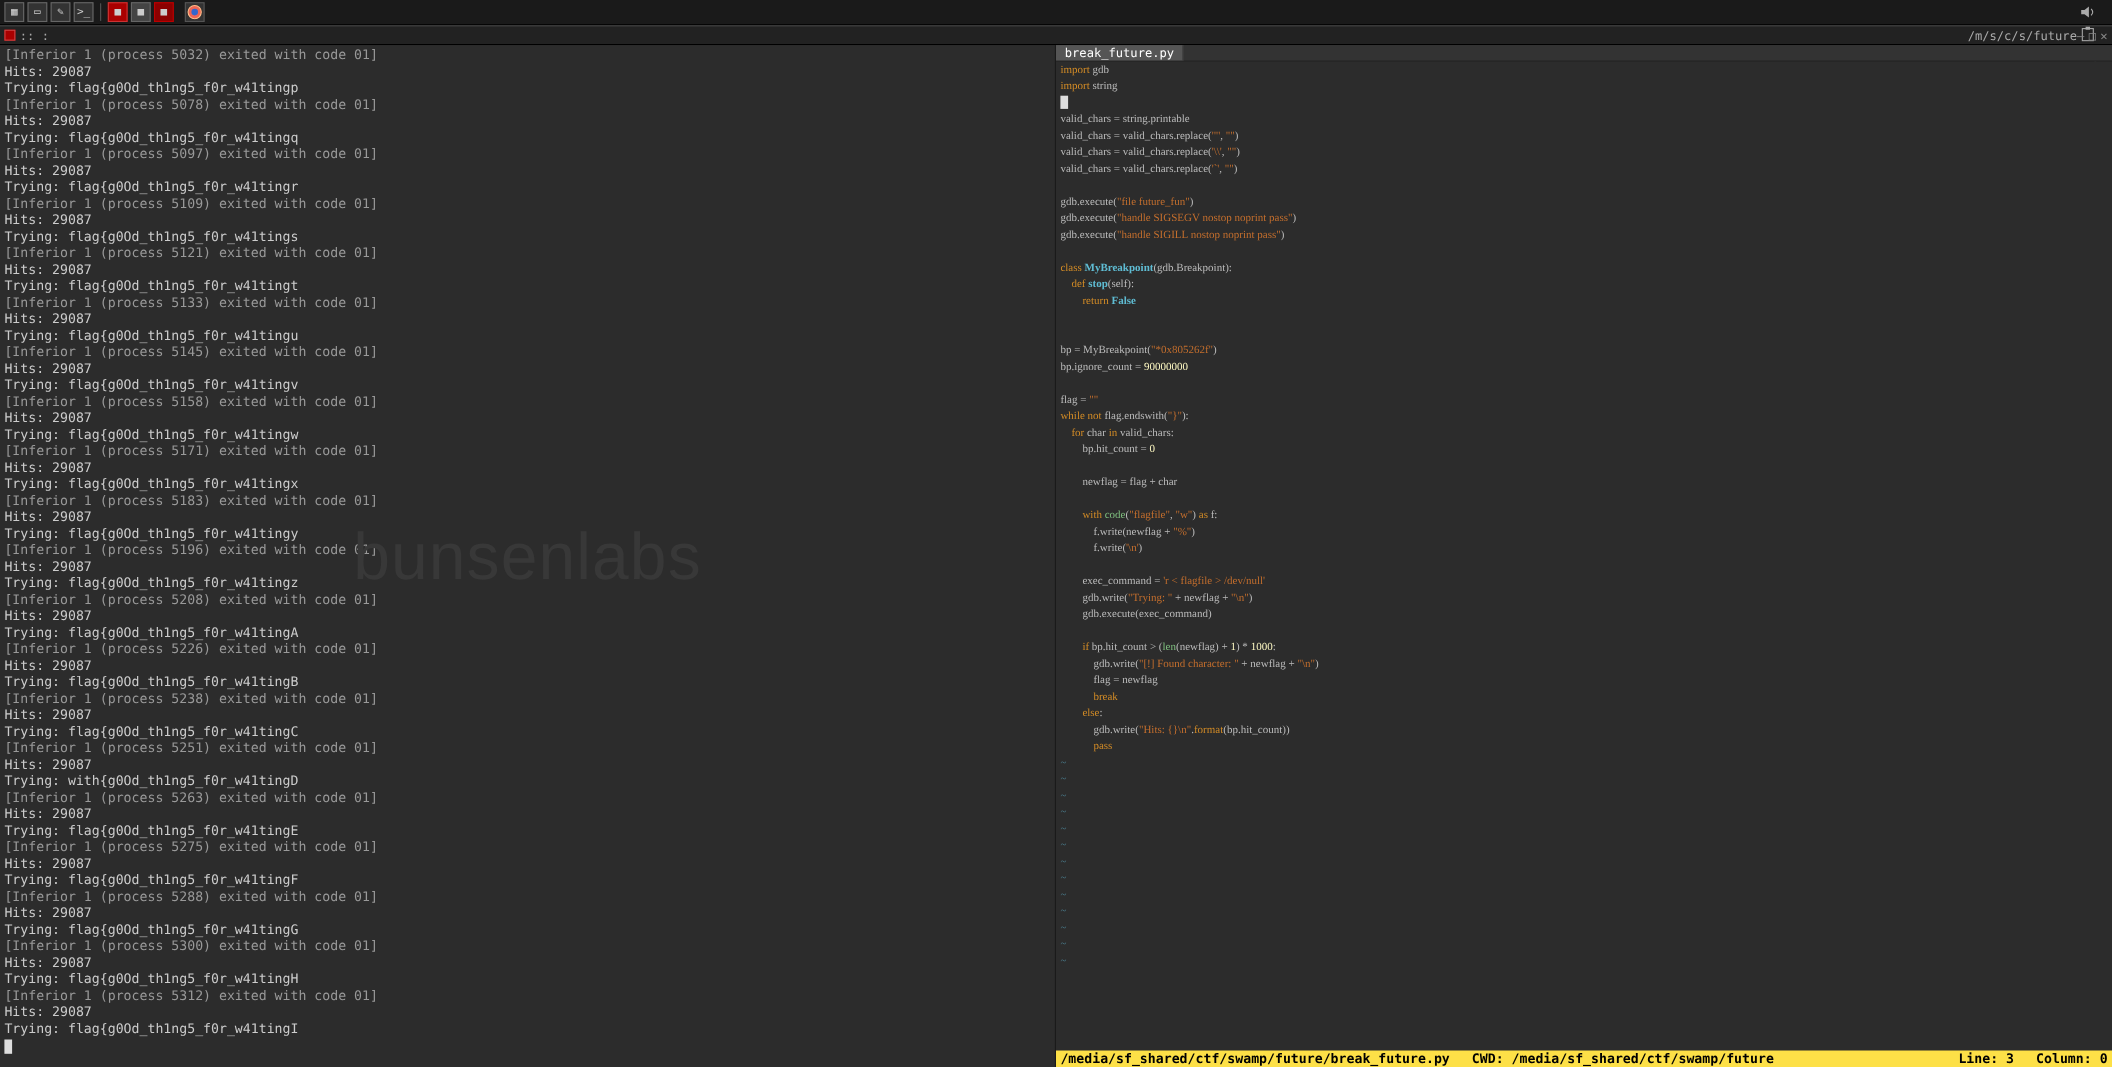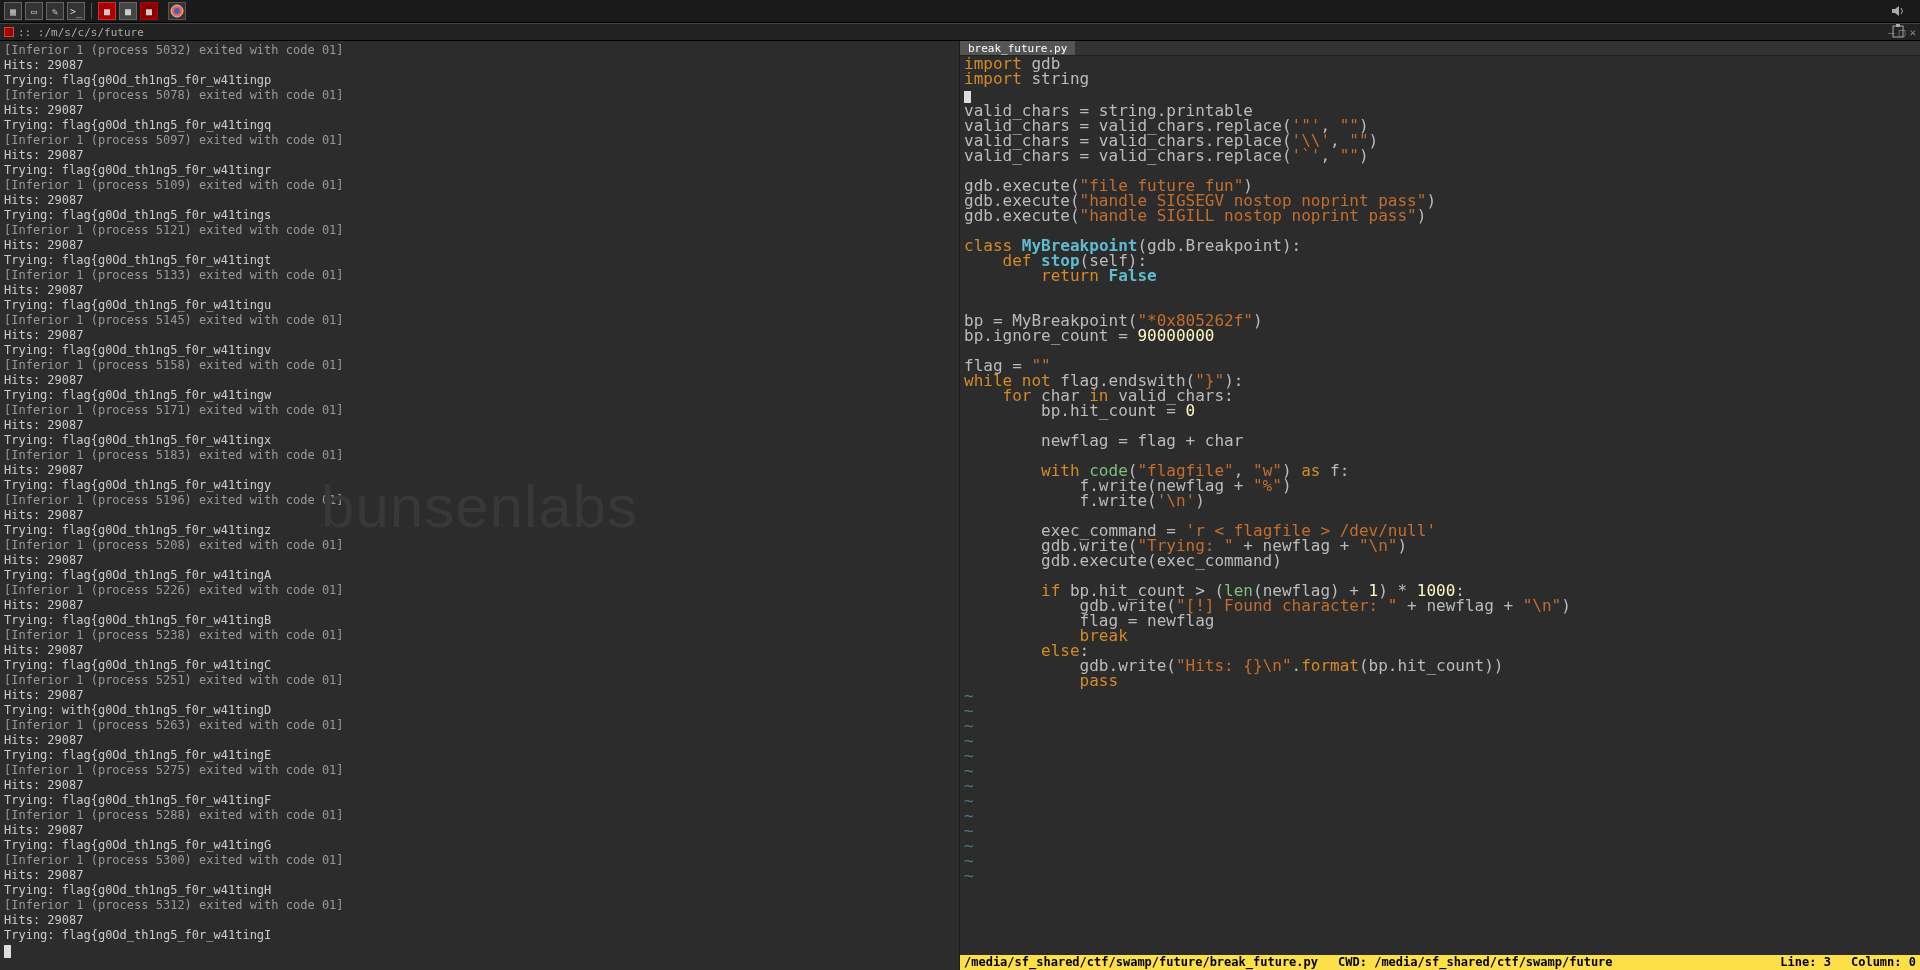--- a/index.html
+++ b/index.html
@@ -48,21 +48,21 @@
   background: #222;
   border-top:1px solid #444;
   border-bottom:1px solid #000;
   display:flex;
   align-items:center;
   color:#aaa;
   font-size:11px;
 }
 .win-title-left { display:flex; gap:4px; padding-left:4px; align-items:center; }
 .win-title-left .red-sq { width:10px; height:10px; background:#a00; border:1px solid #c44; }
-.win-title-center { flex:1; text-align:left; }
+.win-title-center { flex:1; text-align:right; }
 .win-title-right { display:flex; gap:4px; padding-right:4px; font-size:11px; color:#888; }
 .win-title-right span { cursor:default; }
 
 
 .workspace {
   display:flex;
   height: calc(100% - 23px - 18px);
   background:#2c2c2c;
 }
 .pane {
@@ -113,21 +113,22 @@
   background:#555; color:#fff;
   padding:0 8px;
   font-weight:normal;
   line-height:15px;
   border-right:1px solid #333;
 }
 .code {
   padding:0 4px;
   line-height:15px;
   white-space:pre;
-  font-size:16px;
+  font-size:10px;
+  font-family:Liberation Serif, serif;
 }
 .c-kw { color:#d28b26; } 
 .c-fn { color:#5fbcd3; } 
 .c-fn2 { color:#7fbf7f; } 
 .c-str { color:#c36e2d; } 
 .c-num { color:#fef9c3; }
 .c-bold { font-weight:bold; }
 .tilde { color:#4a7a8a; }
 
 .code-cursor { display:inline-block; width:7px; height:12px; background:#ddd; vertical-align:text-bottom; }

